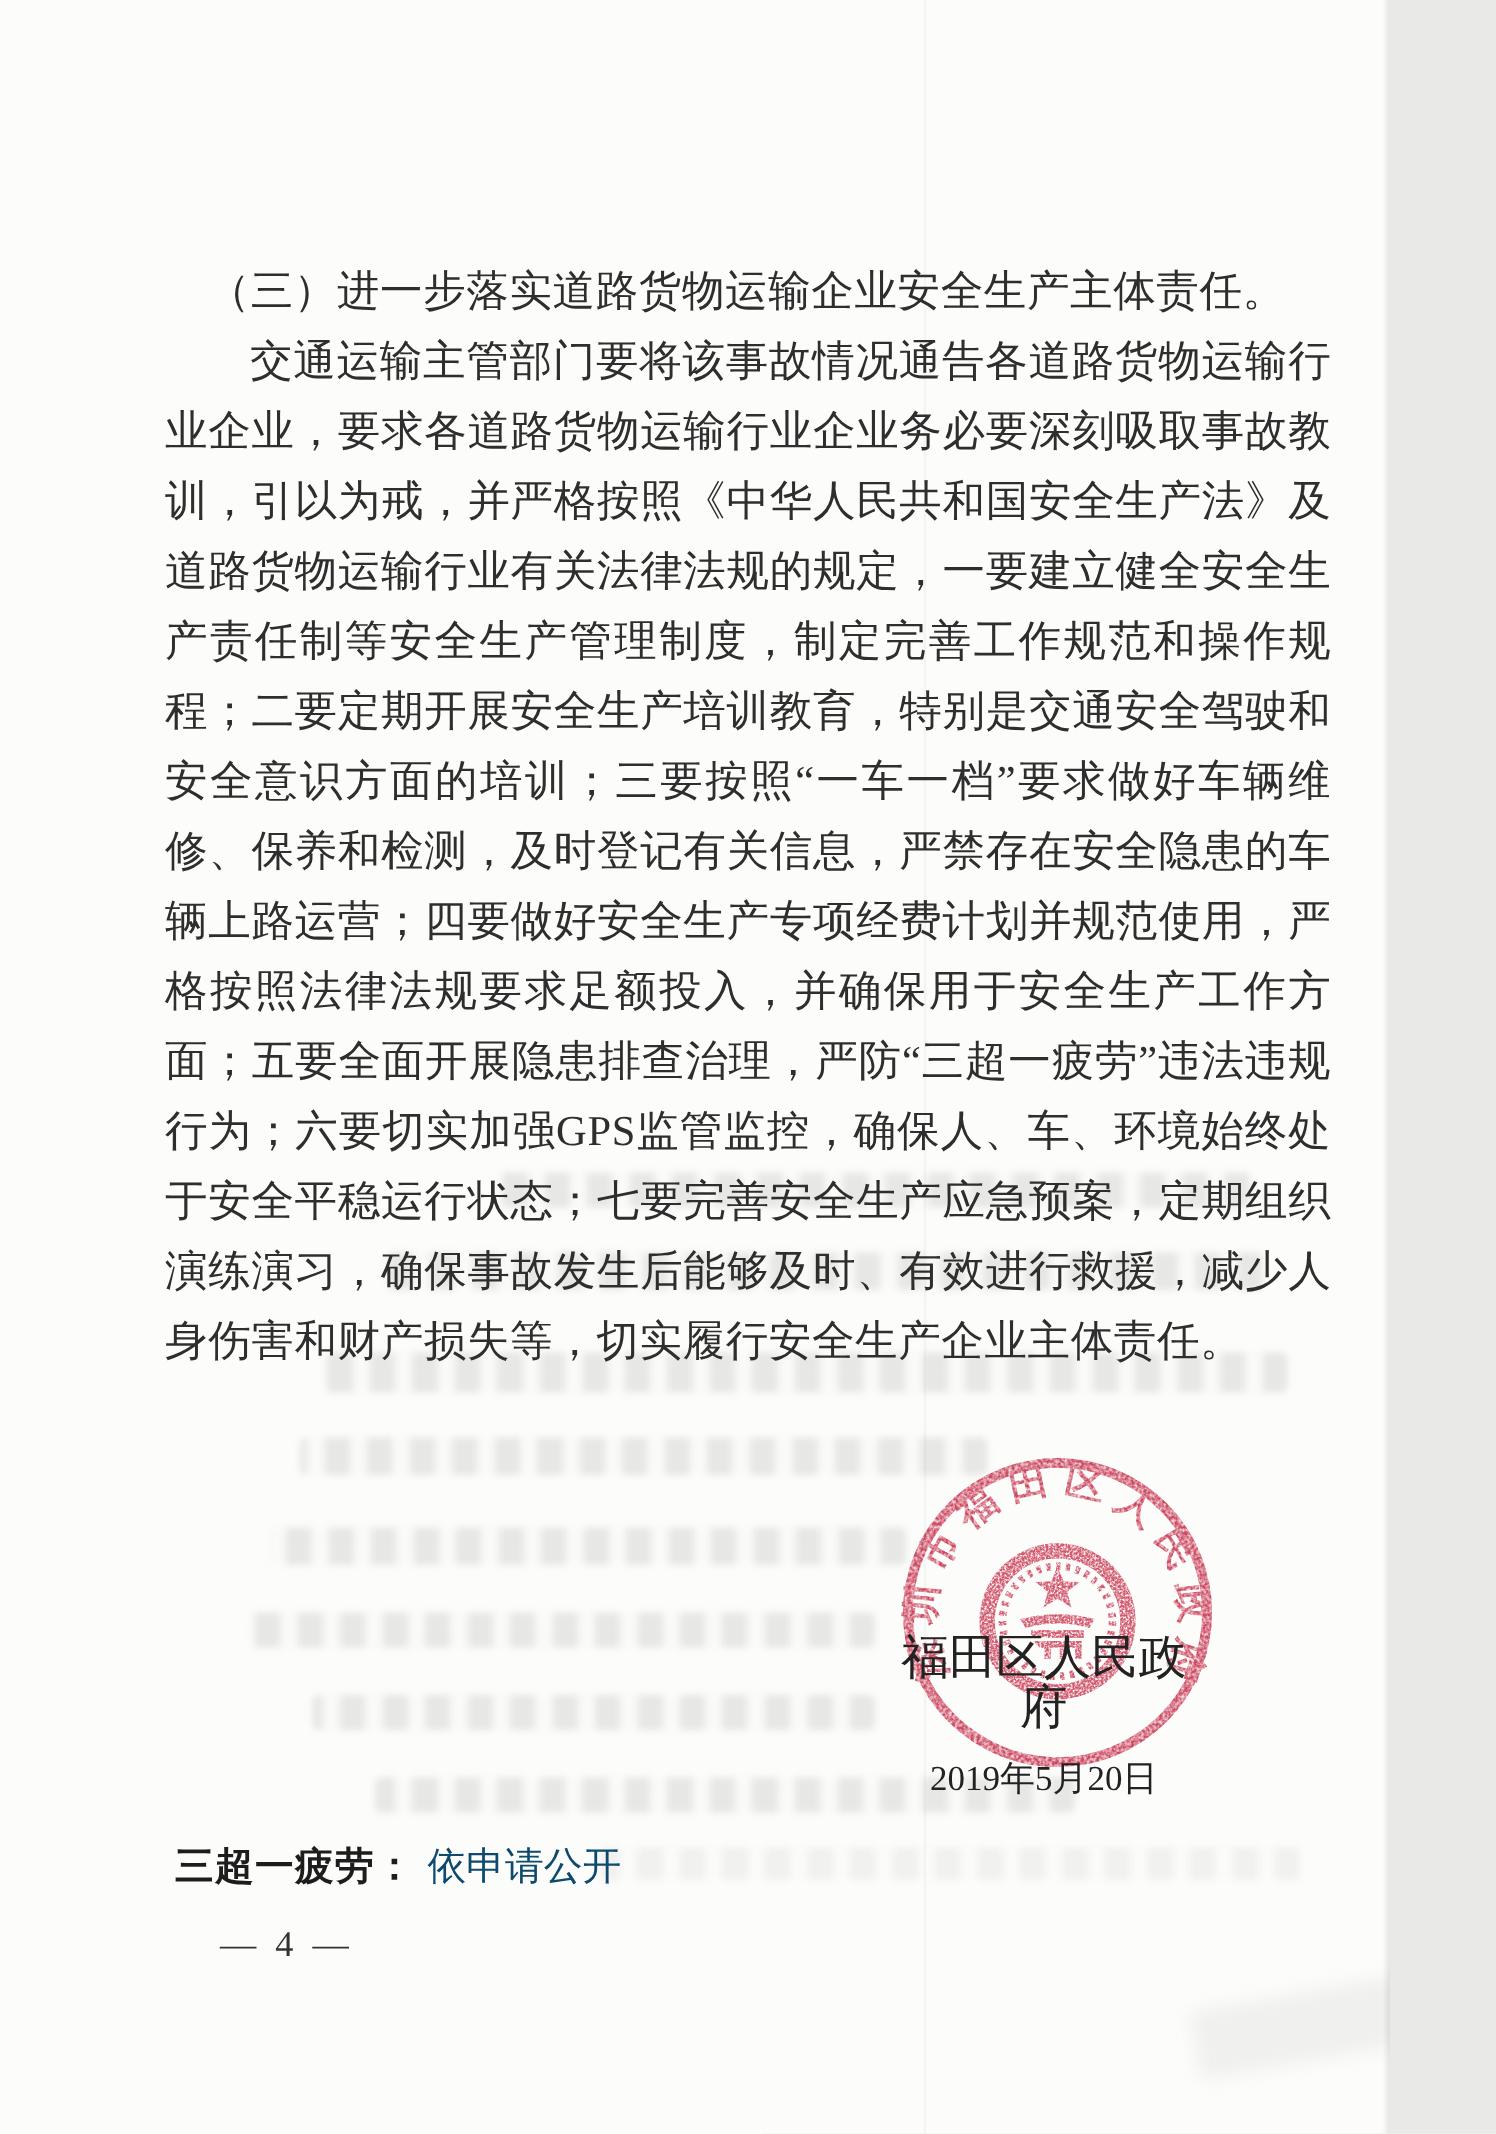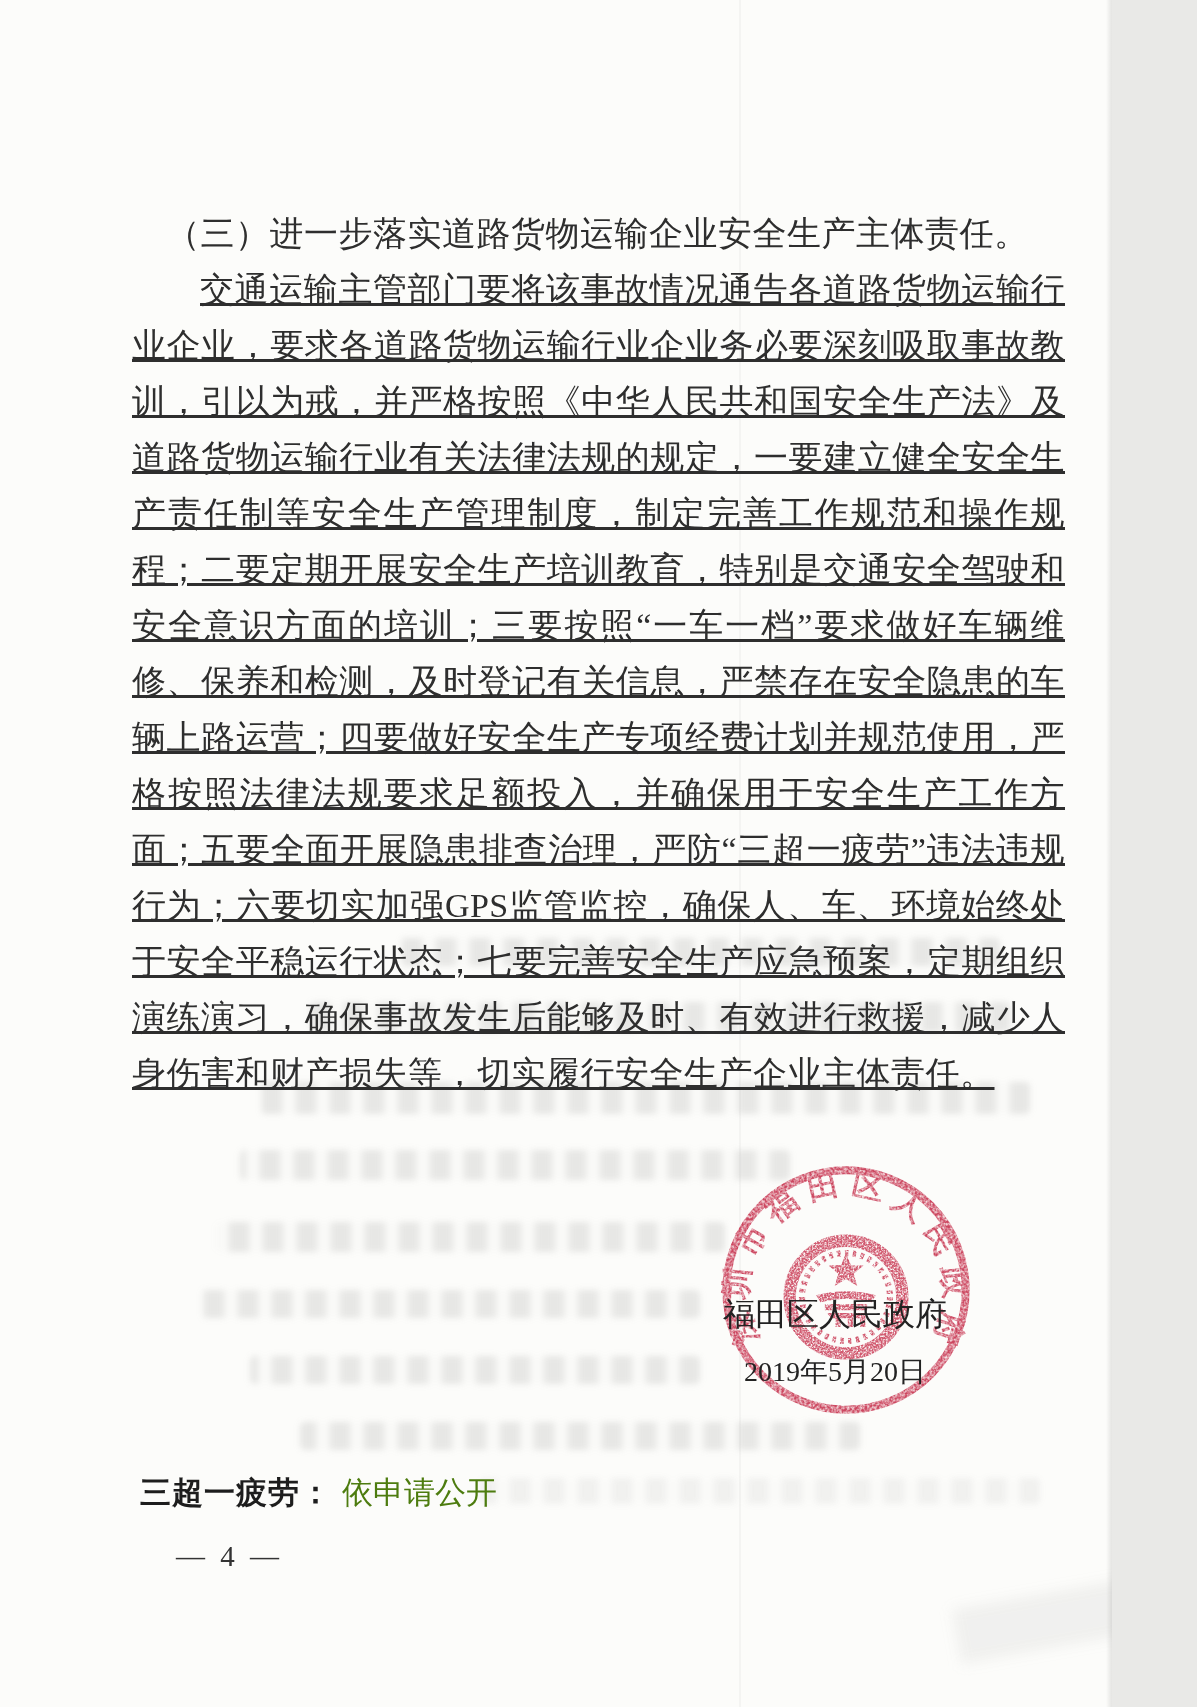--- a/index.html
+++ b/index.html
@@ -39,45 +39,45 @@
   }
   
   .doc-body{
     position:absolute;left:132px;top:206px;width:933px;
     font-size:34px;line-height:56px;color:#2e2e2e;
     text-align:justify;
     letter-spacing:0.5px;
   }
   .doc-body p{margin:0;}
   .heading{text-indent:1em;}
-  .para{text-indent:2em;text-decoration:underline;}
+  .para{text-indent:2em;}
   .closing{text-indent:2em;}
   
   .sign-area{
     position:absolute;left:700px;top:1294px;width:270px;
     text-align:center;color:#222;z-index:3;
   }
-  .sign-name{font-size:32px;line-height:40px;margin:0;font-family:Liberation Serif, serif;}
+  .sign-name{font-size:38px;line-height:40px;margin:12px;font-family:Liberation Serif, serif;}
   .sign-date{font-size:28px;line-height:40px;margin:18px 0 0 0;}
   
   .seal{
     position:absolute;left:714px;top:1158px;width:264px;height:264px;
     z-index:2;opacity:0.93;
   }
   
   .disclosure{
     position:absolute;left:140px;top:1472px;font-size:31px;color:#1d1d1d;
   }
   .disclosure .label{
     font-family:"Liberation Sans", sans-serif;
     font-weight:bold;letter-spacing:1px;
   }
   .disclosure .value{
     font-family:"Liberation Serif", serif;
-    margin-left:10px;color:#4d7c0f;
+    margin-left:10px;color:#0c4a6e;
   }
   .page-num{
     position:absolute;left:176px;top:1540px;
     font-size:29px;color:#333;letter-spacing:4px;
   }
 </style>
 </head>
 <body>
 
 <div class="page">

